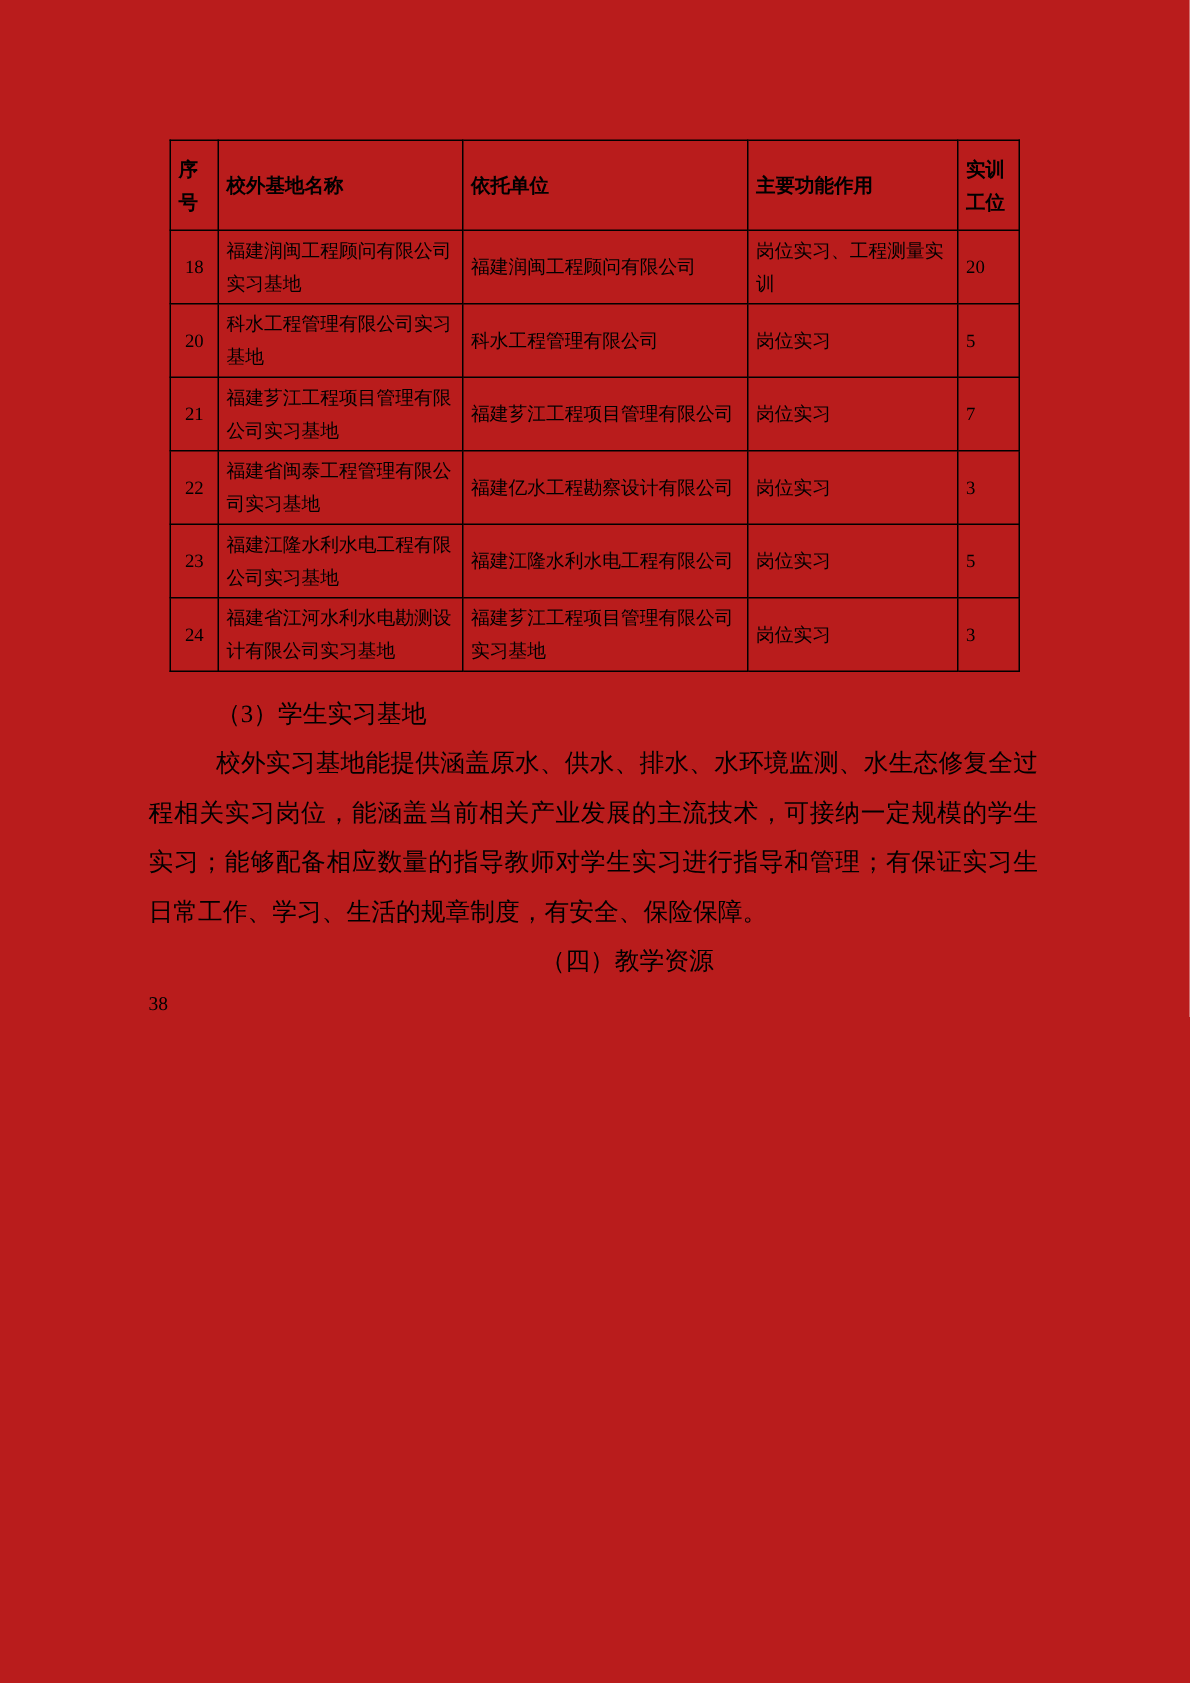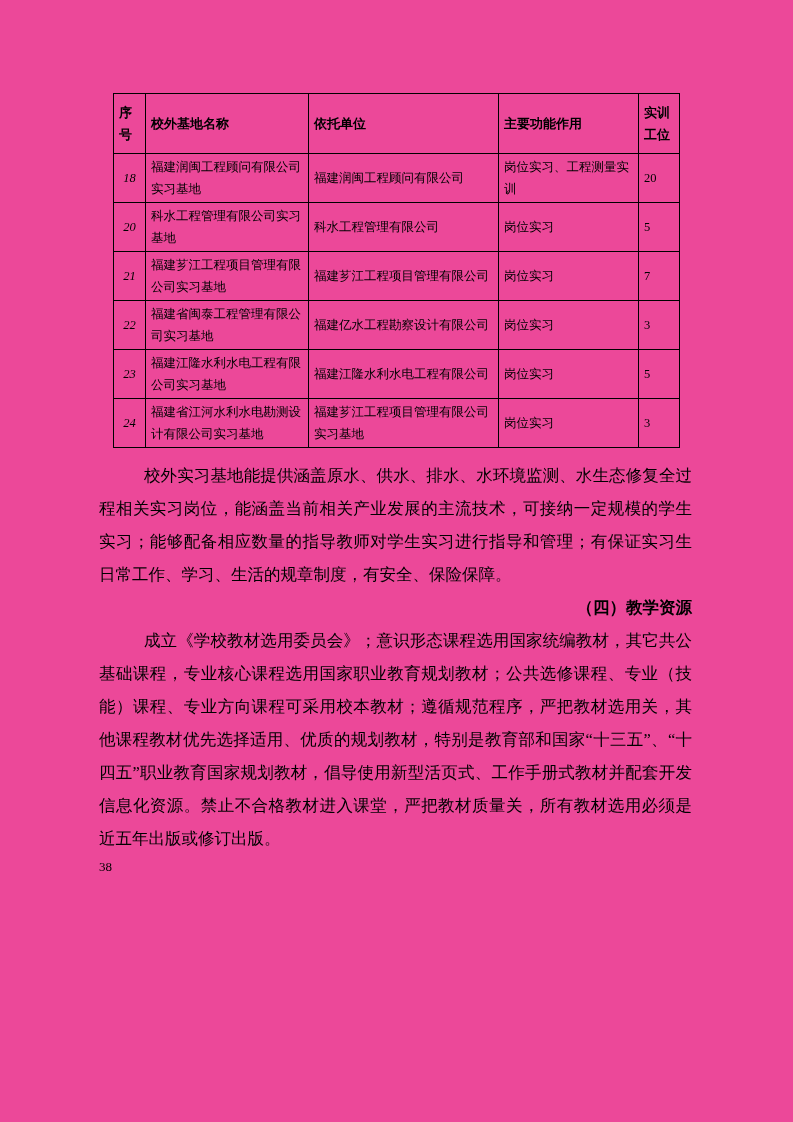--- a/index.html
+++ b/index.html
@@ -1,42 +1,42 @@
 <!DOCTYPE html>
 <html><head>
 <meta charset="utf-8">
 <style>
   html,body { margin:0; padding:0; }
   body {
     width:793px; height:1122px; background:#ffffff; color:#000;
     font-family:"Liberation Serif","DejaVu Serif",serif;
   }
-  .page { position:relative; width:793px; height:1122px; overflow:hidden; background:#ec4899; }
+  .page { position:relative; width:793px; height:1122px; overflow:hidden; background:#b91c1c; }
   .content { position:absolute; left:99px; top:93px; width:593px; }
 
   table.bases {
     border-collapse:collapse; table-layout:fixed;
     width:566px; margin-left:14px;
     font-size:12.5px; line-height:22px;
   }
   table.bases th, table.bases td {
     border:1px solid #000; vertical-align:middle;
     word-break:break-all; padding:2px 5px;
   }
   table.bases th { font-size:13px; font-weight:bold; text-align:left; }
   tr.hdr { height:60px; }
   tr.row { height:48px; }
   th.c1 { padding:2px 3px; text-align:center; }
-  td.c1 { text-align:center; font-size:12.5px;font-style:italic; }
+  td.c1 { text-align:center; font-size:12.5px; }
   th.c5 { padding:2px 3px; }
   td.c5 { text-align:left; }
 
   .sections { margin-top:11px; font-size:16.5px; line-height:33px; text-align:justify; }
   .sections .hd, .sections p { margin:0; text-indent:45px; }
-  .hd.bold { font-weight:bold; text-align:right; }
+  .hd.bold { font-weight:normal; text-align:center; }
   .hd.plain { font-weight:normal; text-align:left; }
   .hd.gap { margin-top:6px; }
 
   .pageno {
     margin-top:2px; text-align:left; text-indent:0;
     font-size:13px; line-height:20px;
   }
 </style>
 </head>
 <body>
@@ -101,20 +101,20 @@
           <td class="c1">24</td>
           <td>福建省江河水利水电勘测设计有限公司实习基地</td>
           <td>福建芗江工程项目管理有限公司实习基地</td>
           <td>岗位实习</td>
           <td class="c5">3</td>
         </tr>
       </tbody>
     </table>
 
     <div class="sections">
+      <div class="hd plain">（3）学生实习基地</div>
       <p>校外实习基地能提供涵盖原水、供水、排水、水环境监测、水生态修复全过程相关实习岗位，能涵盖当前相关产业发展的主流技术，可接纳一定规模的学生实习；能够配备相应数量的指导教师对学生实习进行指导和管理；有保证实习生日常工作、学习、生活的规章制度，有安全、保险保障。</p>
       <div class="hd bold">（四）教学资源</div>
-      <p>成立《学校教材选用委员会》；意识形态课程选用国家统编教材，其它共公基础课程，专业核心课程选用国家职业教育规划教材；公共选修课程、专业（技能）课程、专业方向课程可采用校本教材；遵循规范程序，严把教材选用关，其他课程教材优先选择适用、优质的规划教材，特别是教育部和国家“十三五”、“十四五”职业教育国家规划教材，倡导使用新型活页式、工作手册式教材并配套开发信息化资源。禁止不合格教材进入课堂，严把教材质量关，所有教材选用必须是近五年出版或修订出版。</p>
       <div class="pageno">38</div>
     </div>
 
   </div>
 </div>
 
 </body></html>

